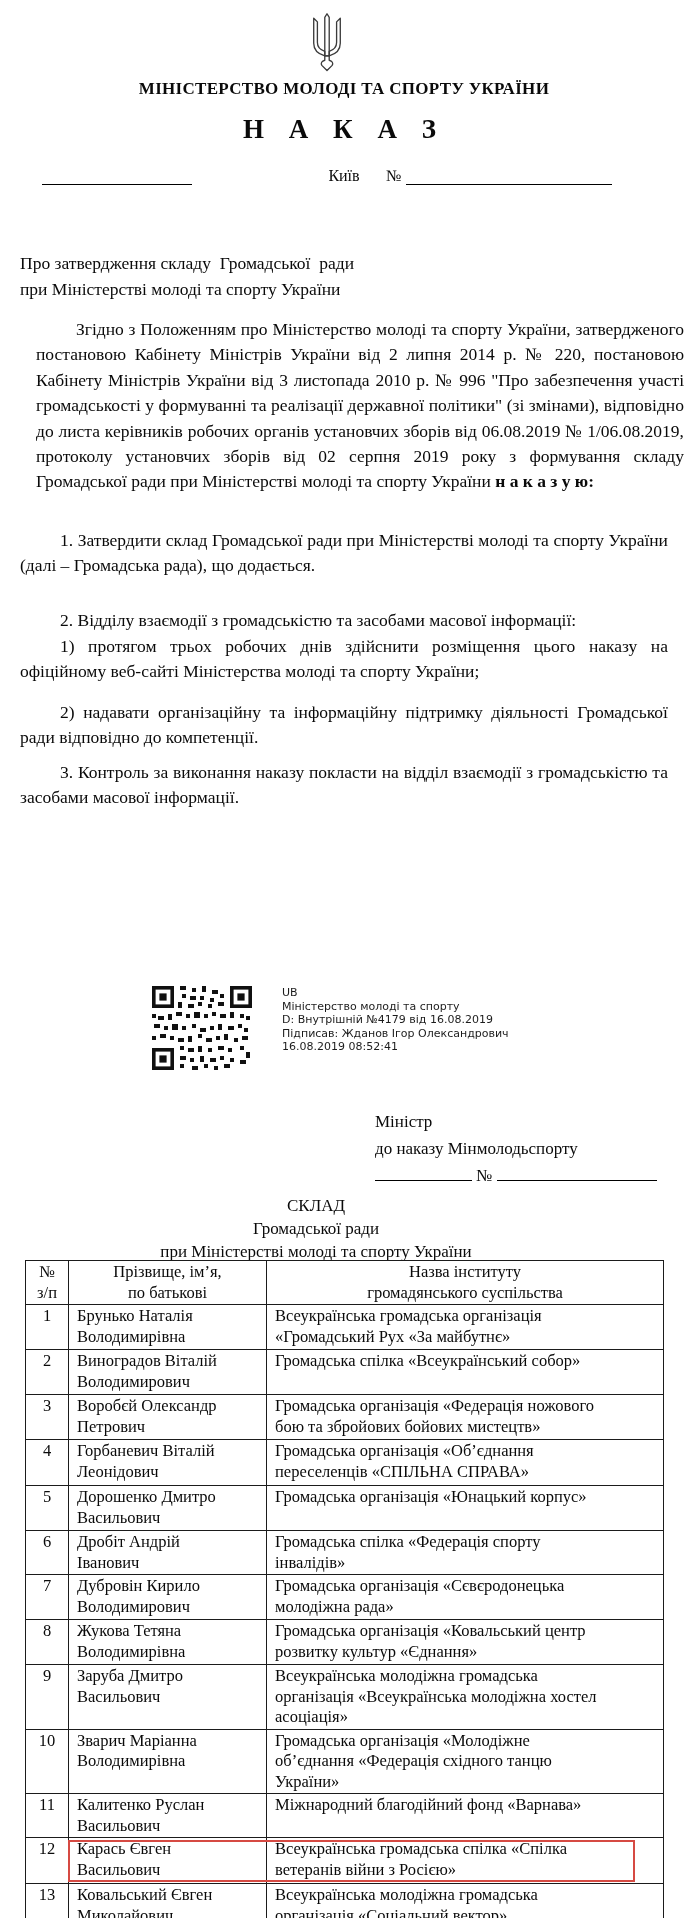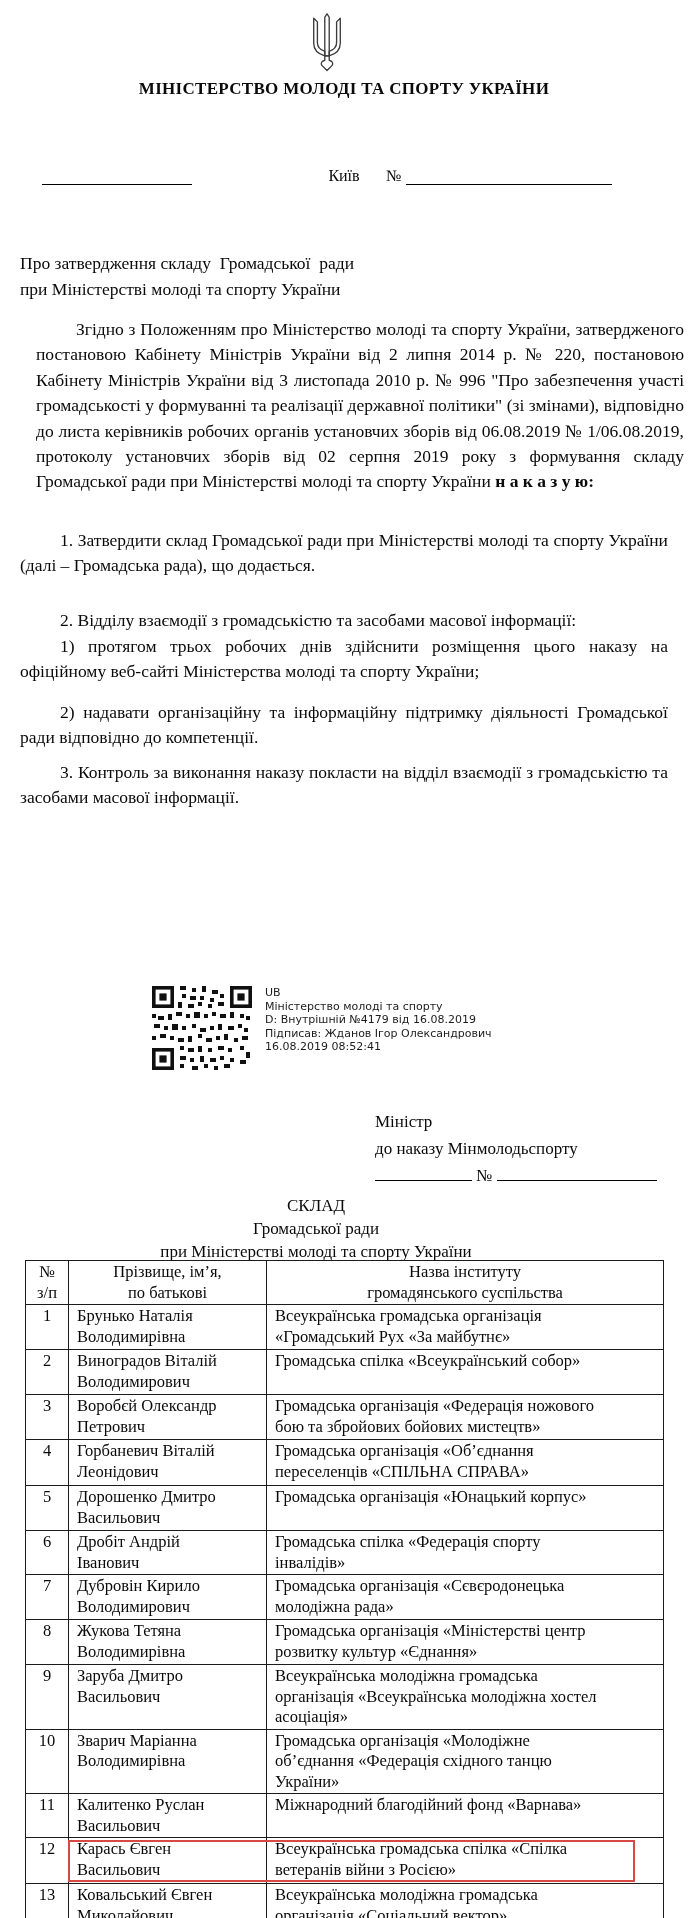--- a/index.html
+++ b/index.html
@@ -31,21 +31,21 @@
   #par-1{top:317px;margin-left:16px;}
   #par-2{top:528px;}
   #par-3{top:588px;margin-top:20px;}
   #par-4{top:634px;}
   #par-5{top:700px;}
   #par-6{top:760px;}
   
   #signature{top:874px; left:20px; width:620px; display:flex;
     justify-content:space-between; font-size:17.5px;}
   
-  #stamp{top:986px; left:150px; display:flex; gap:11px; align-items:flex-start;}
+  #stamp{top:986px; left:150px; display:flex; gap:28px; align-items:flex-start;}
   #qr{width:104px; height:84px; display:block;}
   #stamp-text{font-family:"DejaVu Sans","Liberation Sans",sans-serif;
     font-size:11px; line-height:13.5px; color:#1c1c1c; padding-top:0px;}
   
   #annex{top:1108px; left:375px; font-size:17px; line-height:27px;}
   #annex .uline{position:static; display:inline-block; height:14px;}
   #annex-blank1{width:97px;}
   #annex-blank2{width:160px;}
   
   #roster-heading{top:1194px; left:0; width:632px; text-align:center;
@@ -79,20 +79,21 @@
   <svg id="emblem" class="abs" viewBox="0 0 52 84" xmlns="http://www.w3.org/2000/svg">
     <g fill="none" stroke="#3b3b3b" stroke-width="1.8" stroke-linejoin="round">
       <path d="M23 58 V6 L26 1 L29 6 V58 Z"></path>
       <path d="M8 7 L13 12 V40 C13 46 17 50 23 52 L23 58 C12 55 8 49 8 41 Z"></path>
       <path d="M44 7 L39 12 V40 C39 46 35 50 29 52 L29 58 C40 55 44 49 44 41 Z"></path>
       <path d="M23 58 H29 V64 C33 65 35 68 33 71 L26 78 L19 71 C17 68 19 65 23 64 Z"></path>
     </g>
   </svg>
 
   <div id="ministry" class="abs">МІНІСТЕРСТВО МОЛОДІ ТА СПОРТУ УКРАЇНИ</div>
+  <div id="order-title" class="abs">Н А К А З</div>
 
   <div id="dateline" class="abs">
     <i id="dl-left" class="uline"></i>
     <span id="dl-city">Київ</span>
     <span id="dl-no">№</span>
     <i id="dl-right" class="uline"></i>
   </div>
 
   <div id="subject" class="abs">Про затвердження складу  Громадської  ради
 при Міністерстві молоді та спорту України</div>
@@ -273,21 +274,21 @@
             <td class="c-num"><span>7</span></td>
             <td class="c-name"><span>Дубровін Кирило
 Володимирович</span></td>
             <td><span>Громадська організація «Сєвєродонецька
 молодіжна рада»</span></td>
           </tr>
         <tr>
             <td class="c-num"><span>8</span></td>
             <td class="c-name"><span>Жукова Тетяна
 Володимирівна</span></td>
-            <td><span>Громадська організація «Міністерстві центр
+            <td><span>Громадська організація «Ковальський центр
 розвитку культур «Єднання»</span></td>
           </tr>
         <tr>
             <td class="c-num"><span>9</span></td>
             <td class="c-name"><span>Заруба Дмитро
 Васильович</span></td>
             <td><span>Всеукраїнська молодіжна громадська
 організація «Всеукраїнська молодіжна хостел
 асоціація»</span></td>
           </tr>

